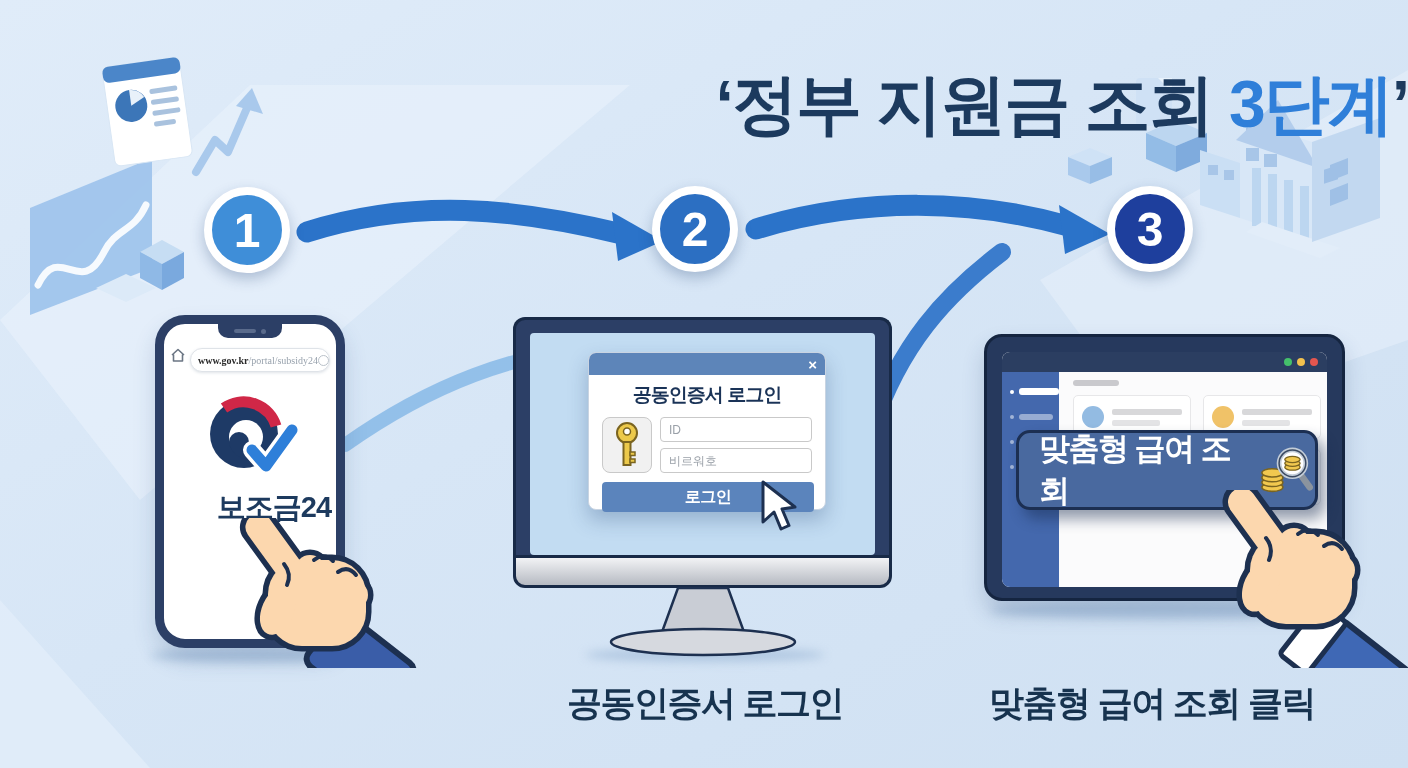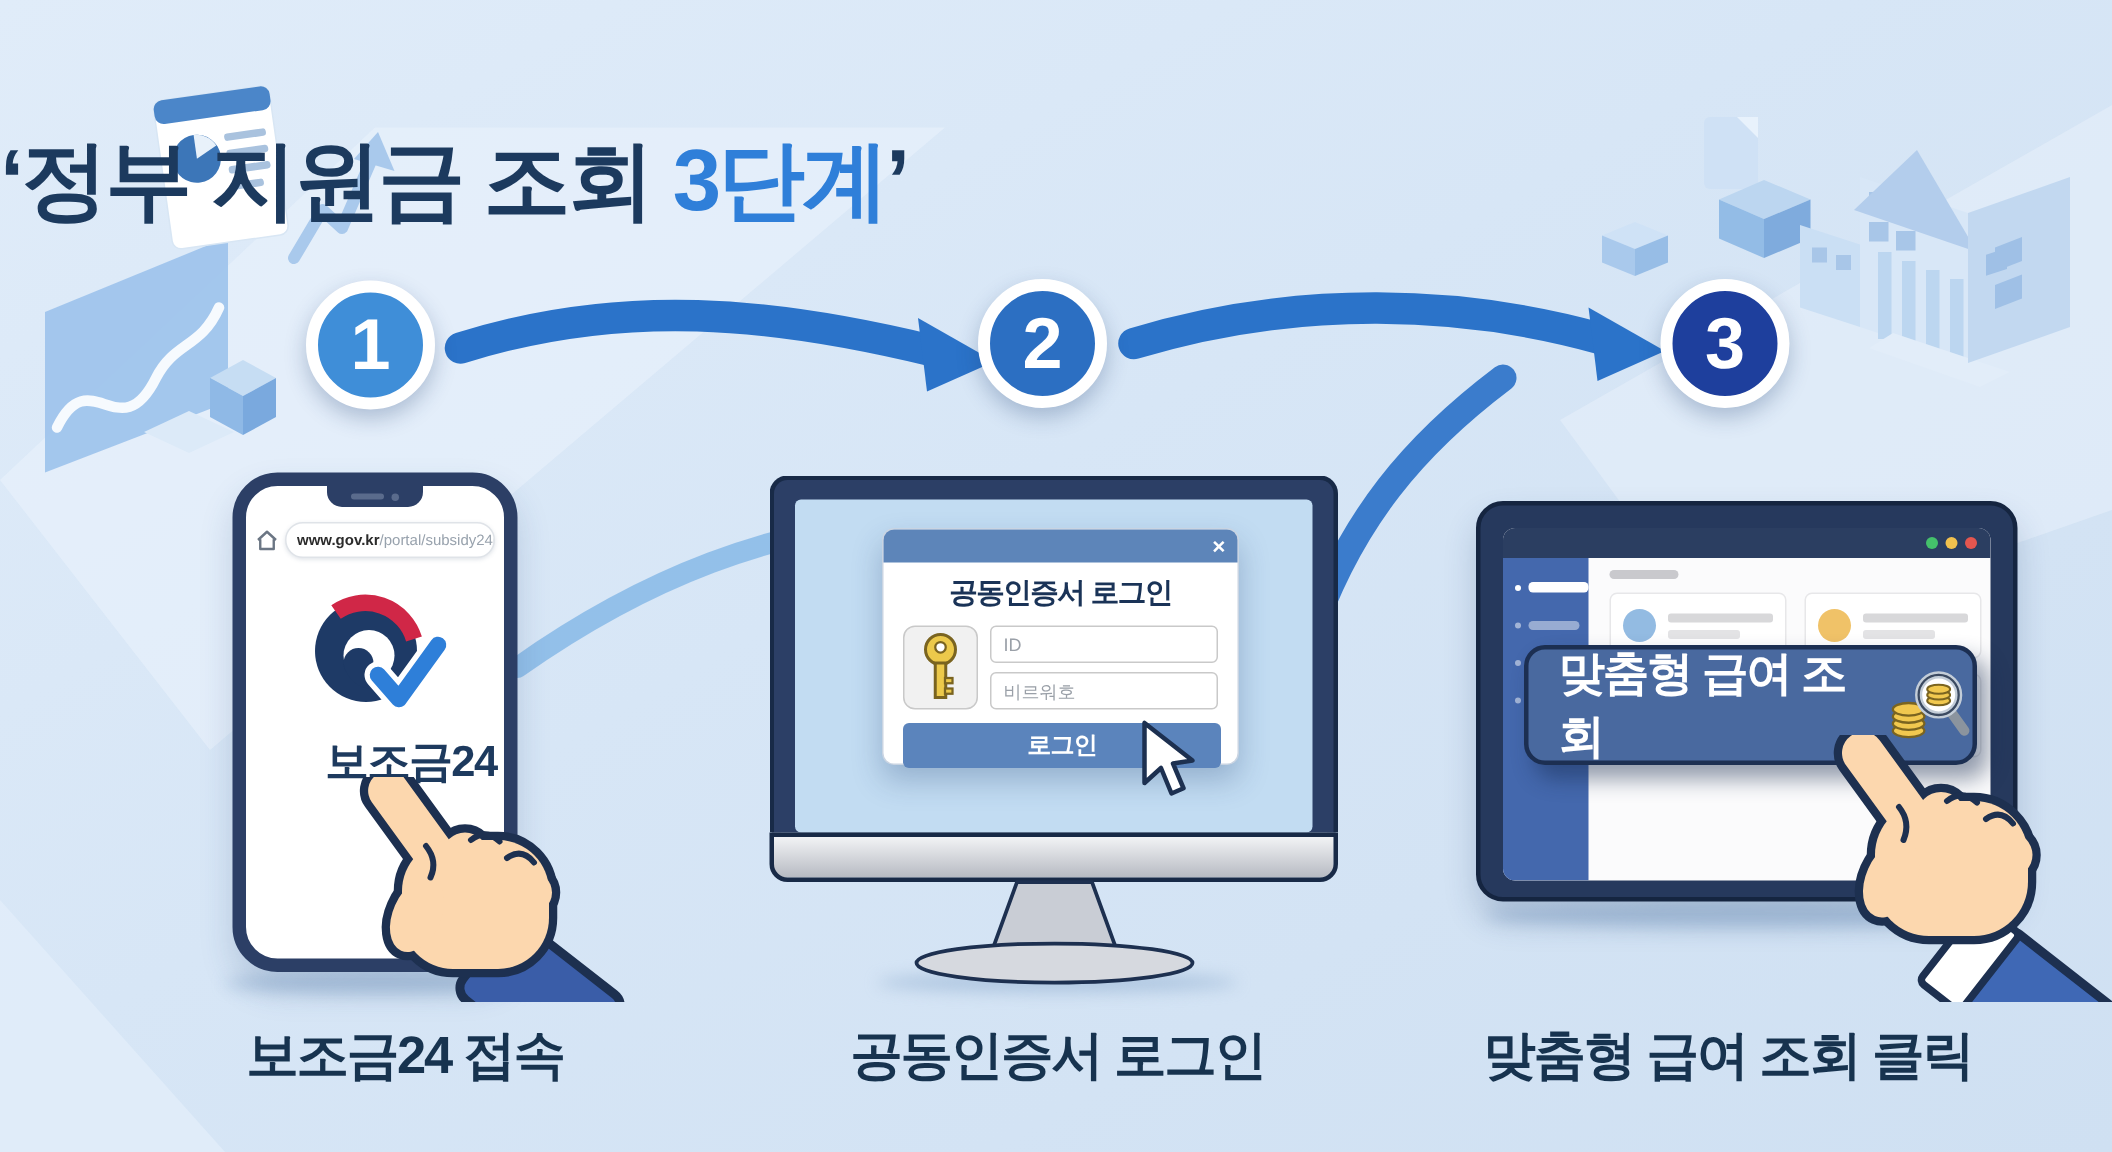--- a/index.html
+++ b/index.html
@@ -7,22 +7,22 @@
   body { font-family:"Liberation Sans", sans-serif; }
 
   .canvas {
     position:relative; width:1408px; height:768px; overflow:hidden;
     background:linear-gradient(150deg,#e0ecf9 0%,#d7e6f6 45%,#cfe0f2 100%);
   }
   svg.layer { position:absolute; left:0; top:0; pointer-events:none; }
 
   
   .title {
-    position:absolute; top:60px; left:0; width:100%; text-align:left;
-    font-size:58px; font-weight:800; color:#1c3a5e; letter-spacing:-2px;margin-top:22px;
+    position:absolute; top:60px; left:0; width:100%; text-align:right;
+    font-size:66px; font-weight:800; color:#1c3a5e; letter-spacing:-2px;
   }
   .title .hl { color:#2f7fd9; }
 
   
   .step-circle {
     position:absolute; width:86px; height:86px; border-radius:50%;
     border:8px solid #fff; box-shadow:0 6px 14px rgba(30,60,110,.28);
     display:flex; align-items:center; justify-content:center;
     color:#fff; font-size:48px; font-weight:800;
   }
@@ -46,21 +46,21 @@
   .phone {
     position:absolute; left:155px; top:315px; width:190px; height:333px;
     background:#fff; border:9px solid #2c3f66; border-radius:30px;
     box-shadow:0 12px 22px rgba(40,70,120,.18); overflow:hidden;
   }
   .notch { position:absolute; left:50%; top:0; transform:translateX(-50%);
     width:64px; height:14px; background:#2c3f66; border-radius:0 0 10px 10px;
     display:flex; align-items:center; justify-content:center; gap:5px; }
   .notch .bar { width:22px; height:4px; border-radius:2px; background:#5a6b8c; }
   .notch .dot { width:5px; height:5px; border-radius:50%; background:#5a6b8c; }
-  .url-row { position:absolute; left:6px; right:6px; top:24px; display:flex; align-items:center; gap:4px; }
+  .url-row { position:absolute; left:6px; right:6px; top:24px; display:flex; gap:4px;font-family:Liberation Serif, serif; }
   .url-pill { flex:1; height:24px; background:#fff; border:1px solid #dfe3e8; border-radius:13px;
     box-shadow:0 1px 3px rgba(80,100,130,.18); display:flex; align-items:center; padding:0 7px; gap:0;
     font-size:10px; white-space:nowrap; overflow:hidden; }
   .url-domain { font-weight:700; color:#2b2b2b; }
   .url-path { color:#98a2ad; }
   .url-refresh { margin-left:auto; width:11px; height:11px; border:1.5px solid #b9c0c8; border-radius:50%; flex:0 0 auto; }
   .gov-logo { position:absolute; left:50%; top:66px; transform:translateX(-50%); }
   .app-name { position:absolute; left:0; width:100%; top:164px; text-align:center;
     font-size:29px; font-weight:800; color:#1d3a5e; letter-spacing:-1px;margin-left:24px; }
 
@@ -414,17 +414,16 @@
   <div class="step-circle" id="circle-1">
       <span>1</span>
     </div>
   <div class="step-circle" id="circle-2">
       <span>2</span>
     </div>
   <div class="step-circle" id="circle-3">
       <span>3</span>
     </div>
 
-  <div class="caption" id="caption-1">보조금24 접속</div>
   <div class="caption" id="caption-2">공동인증서 로그인</div>
   <div class="caption" id="caption-3">맞춤형 급여 조회 클릭</div>
 
 </div>
 
 </body></html>

